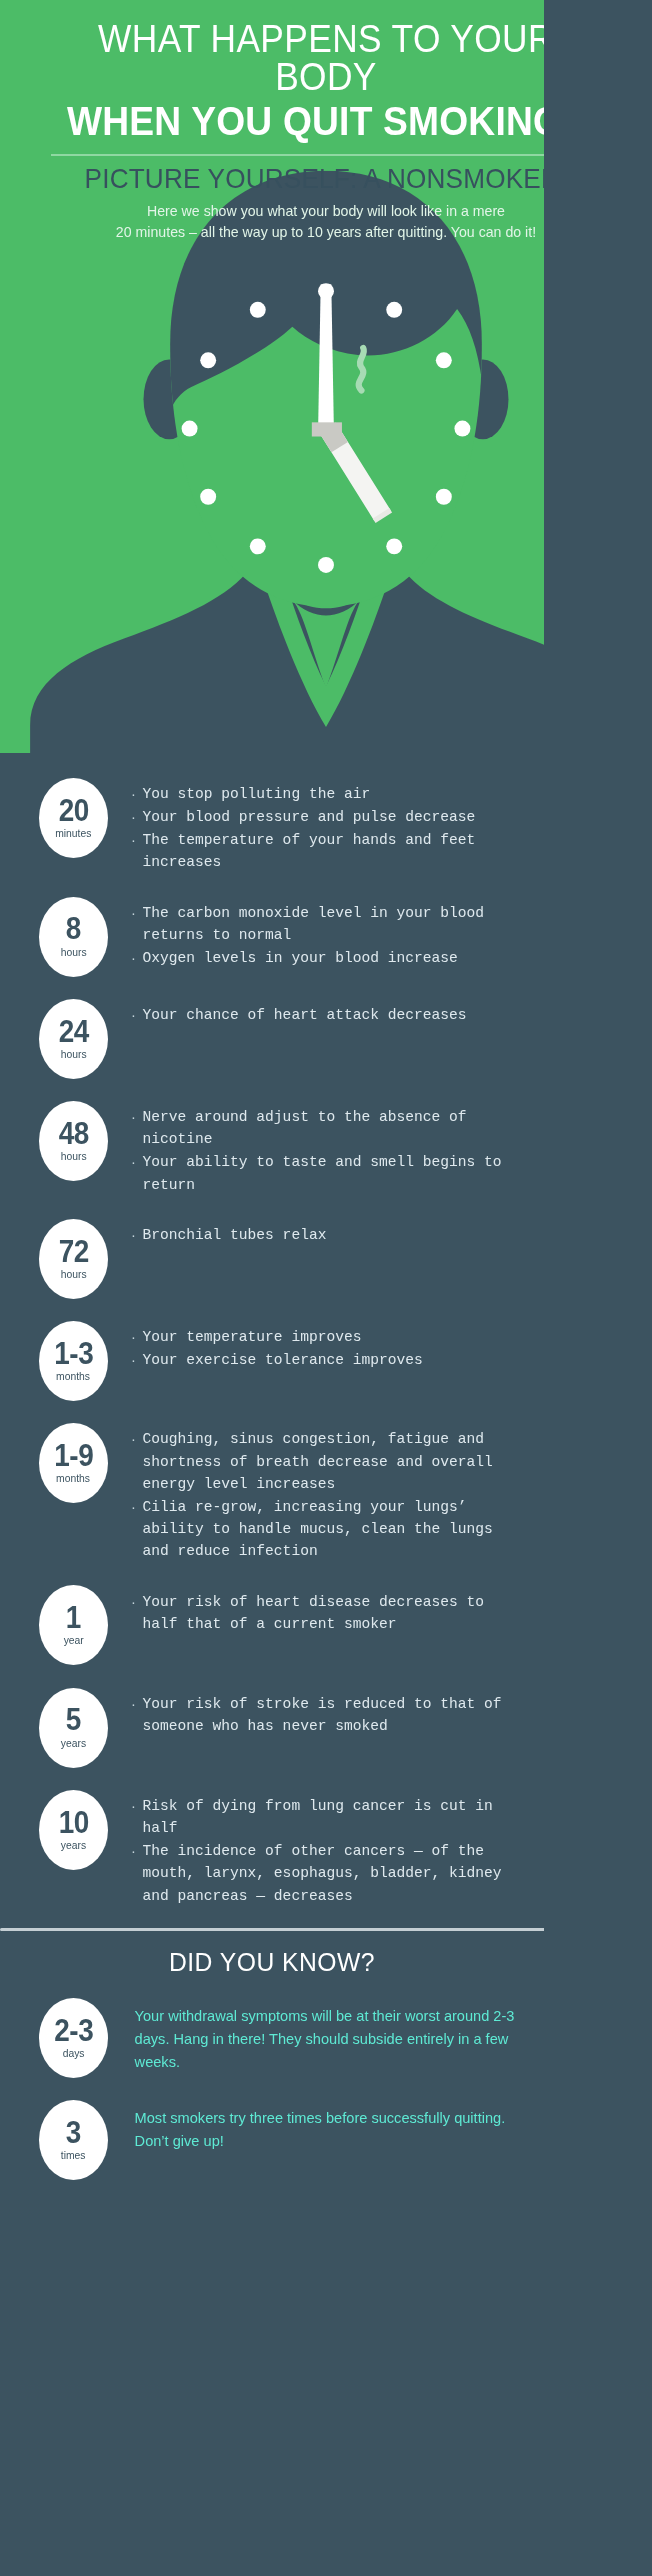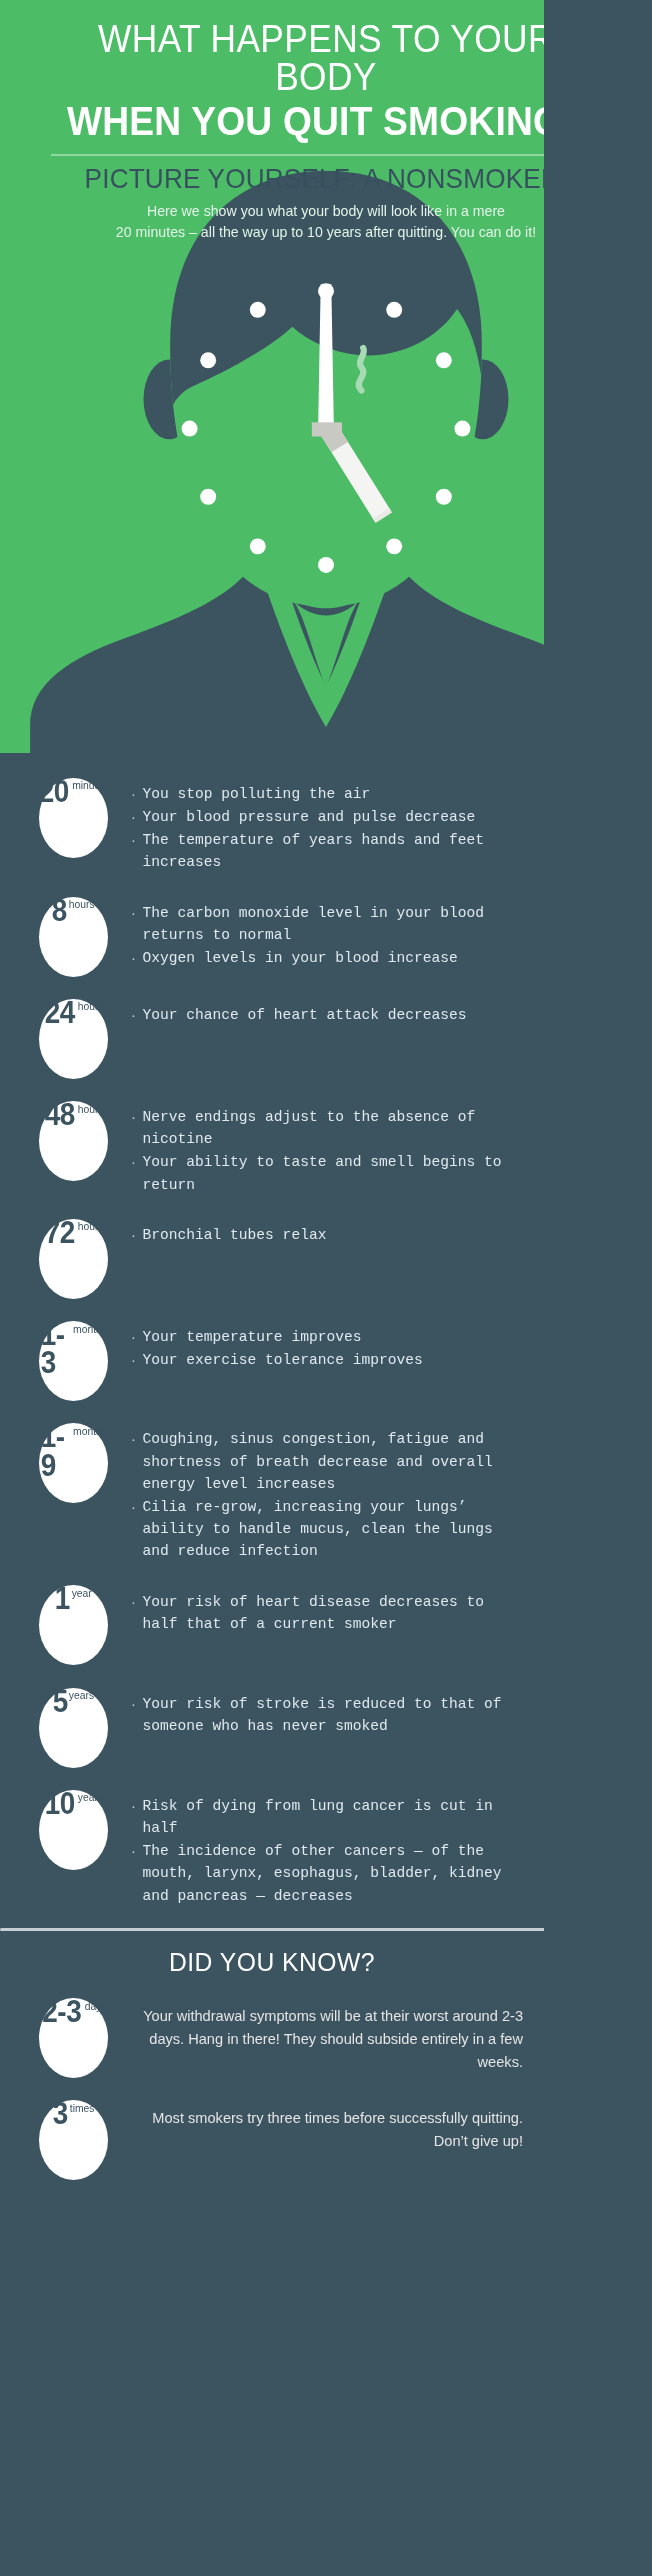--- a/index.html
+++ b/index.html
@@ -98,22 +98,22 @@
     padding:0 21px 0 39px;
     margin-bottom:20.4px;
   }
   .badge{
     flex:0 0 auto;
     width:69px;
     height:80px;
     border-radius:50%;
     background:#ffffff;
     display:flex;
-    flex-direction:row;
-    align-items:flex-start;
+    flex-direction:column;
+    align-items:center;
     justify-content:center;
     margin-top:1.8px;
   }
   .badge .num{
     color:#3c5360;
     font-weight:bold;
     font-size:31px;
     line-height:0.92;
     letter-spacing:-0.4px;
     transform:scaleX(.9);
@@ -168,26 +168,25 @@
     text-align:center;
     color:#ffffff;
     font-size:26px;
     font-weight:400;
     letter-spacing:0.5px;
     transform:scaleX(.95);
     margin:0 0 17.7px 0;
   }
   .row.prose .bullets{ padding-top:8.9px; padding-left:26.6px; }
   .prose-p{
-    color:#e5e5e5;
+    color:#5eead4;
     font-size:14.6px;
     line-height:1.58;
     font-weight:400;
     margin:0;
-    text-align:right;
   }
   .tail{ height:41px; }
 </style>
 </head>
 <body>
 
 <div class="page">
 
   <div class="hero">
 
@@ -293,21 +292,21 @@
         <div class="bullet">
             <span class="dot">·</span>
             <span class="txt">You stop polluting the air</span>
           </div>
         <div class="bullet">
             <span class="dot">·</span>
             <span class="txt">Your blood pressure and pulse decrease</span>
           </div>
         <div class="bullet">
             <span class="dot">·</span>
-            <span class="txt">The temperature of years hands and feet increases</span>
+            <span class="txt">The temperature of your hands and feet increases</span>
           </div>
       </div>
     </div>
 
     <div class="row">
       <div class="badge">
         <span class="num">8</span>
         <span class="unit">hours</span>
       </div>
       <div class="bullets">
@@ -336,21 +335,21 @@
     </div>
 
     <div class="row">
       <div class="badge">
         <span class="num">48</span>
         <span class="unit">hours</span>
       </div>
       <div class="bullets">
         <div class="bullet">
             <span class="dot">·</span>
-            <span class="txt">Nerve endings adjust to the absence of nicotine</span>
+            <span class="txt">Nerve around adjust to the absence of nicotine</span>
           </div>
         <div class="bullet">
             <span class="dot">·</span>
             <span class="txt">Your ability to taste and smell begins to return</span>
           </div>
       </div>
     </div>
 
     <div class="row">
       <div class="badge">

